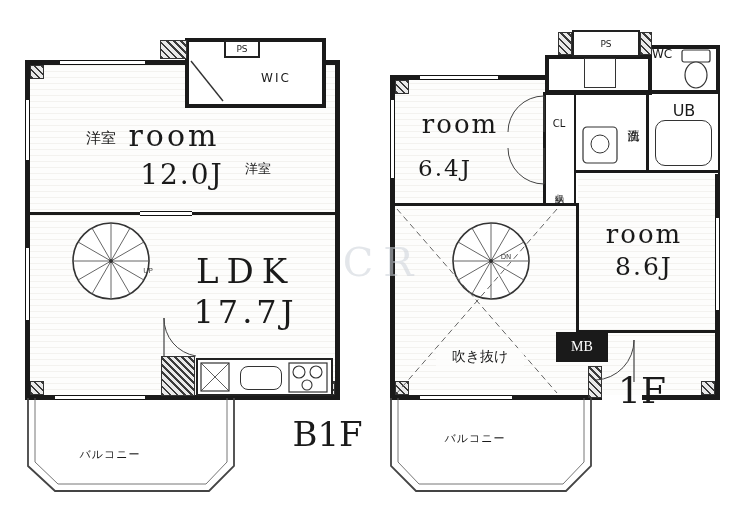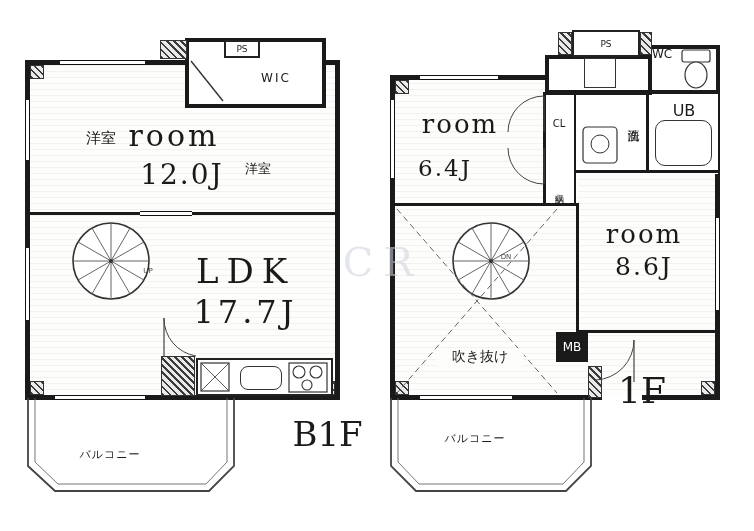--- a/index.html
+++ b/index.html
@@ -182,21 +182,21 @@
     <circle cx="41" cy="41" r="2" fill="#333"></circle>
   </svg>
   <div class="abs label" style="left:497px;top:252px;width:18px;height:10px;font-size:7px;color:#444;">DN</div>
 
   <svg class="abs" style="left:394px;top:206px;" width="166" height="190" viewBox="0 0 166 190">
     <line x1="3" y1="3" x2="163" y2="187" stroke="#666" stroke-width="1" stroke-dasharray="6 4"></line>
     <line x1="163" y1="3" x2="3" y2="187" stroke="#666" stroke-width="1" stroke-dasharray="6 4"></line>
   </svg>
   <div class="abs label" style="left:436px;top:348px;width:88px;height:18px;font-size:14px;background:rgba(253,253,252,0.85);">吹き抜け</div>
 
-  <div class="abs label" style="left:556px;top:332px;width:32px;height:30px;background:#1a1a1a;color:#fff;font-size:12px;">
+  <div class="abs label" style="left:556px;top:332px;width:52px;height:30px;background:#1a1a1a;color:#fff;font-size:14px;font-family:Liberation Serif, serif;">
       <span>MB</span>
     </div>
   <div class="abs hatch" style="left:588px;top:366px;width:14px;height:32px;"></div>
   <div class="abs" style="left:602px;top:395px;width:40px;height:5px;background:#fff;"></div>
   <svg class="abs" style="left:592px;top:336px;" width="46" height="48" viewBox="0 0 46 48">
     <path d="M42,4 A40,40 0 0 1 4,44" fill="none" stroke="#444" stroke-width="1"></path>
     <line x1="42" y1="4" x2="42" y2="46" stroke="#444" stroke-width="1.2"></line>
   </svg>
 
   <svg class="abs" style="left:388px;top:398px;" width="206" height="96" viewBox="0 0 206 96">

